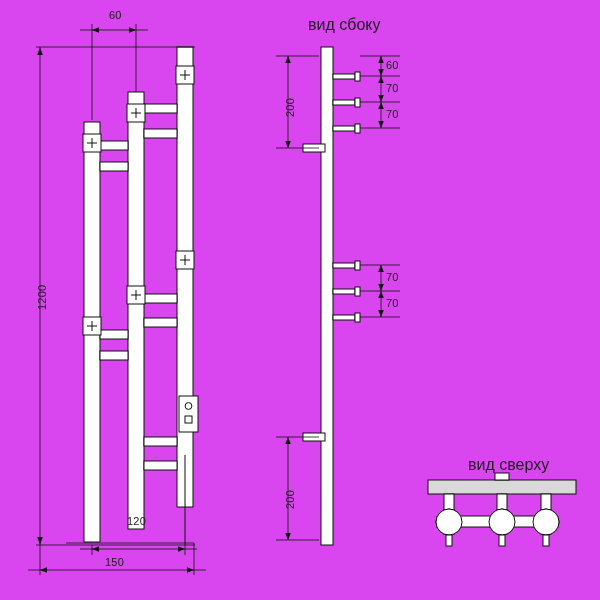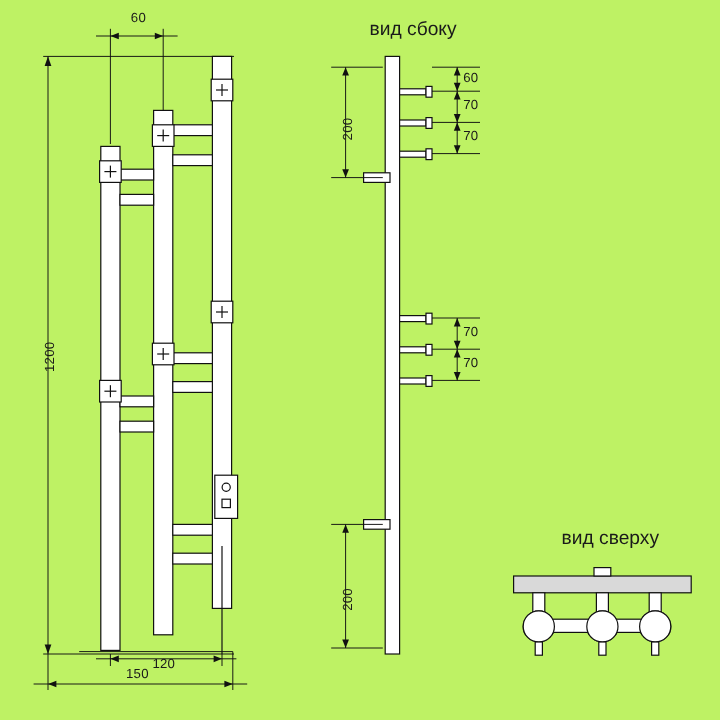--- a/index.html
+++ b/index.html
@@ -7,21 +7,21 @@
     padding: 0;
     background: #ffffff;
   }
   body {
     font-family: "Liberation Sans", sans-serif;
   }
   #sheet {
     position: relative;
     width: 600px;
     height: 600px;
-    background: #bef264;
+    background: #d946ef;
     overflow: hidden;
   }
   .lbl {
     position: absolute;
     font-size: 11px;
     color: #1a1a1a;
     white-space: nowrap;
     letter-spacing: 0.2px;
   }
   .lbl.vert {
@@ -220,25 +220,25 @@
 
       <rect class="fillw" x="446" y="535" width="6" height="11"></rect>
       <rect class="fillw" x="499" y="535" width="6" height="11"></rect>
       <rect class="fillw" x="543" y="535" width="6" height="11"></rect>
     </g>
 
   </svg>
 
   <div class="lbl" style="left:109px; top:9px;">60</div>
   <div class="lbl vert" style="left:36px; top:310px;">1200</div>
-  <div class="lbl" style="left:127px; top:548px;">120</div>
+  <div class="lbl" style="left:127px; top:515px;">120</div>
   <div class="lbl" style="left:105px; top:556px;text-align:right;">150</div>
 
   <div class="title" style="left:308px; top:16px;">вид сбоку</div>
-  <div class="title" style="left:468px; top:440px;text-align:center;">вид сверху</div>
+  <div class="title" style="left:468px; top:456px;text-align:center;">вид сверху</div>
 
   <div class="lbl" style="left:386px; top:59px;">60</div>
   <div class="lbl" style="left:386px; top:82px;">70</div>
   <div class="lbl" style="left:386px; top:108px;">70</div>
   <div class="lbl vert" style="left:284px; top:117px;">200</div>
 
   <div class="lbl" style="left:386px; top:271px;">70</div>
   <div class="lbl" style="left:386px; top:297px;">70</div>
   <div class="lbl vert" style="left:284px; top:509px;">200</div>
 

